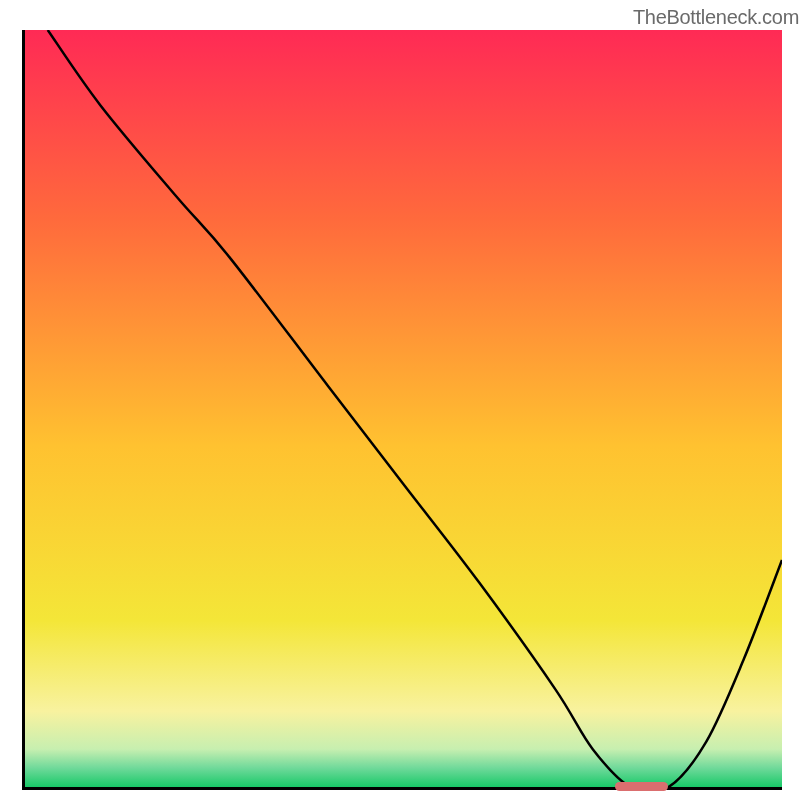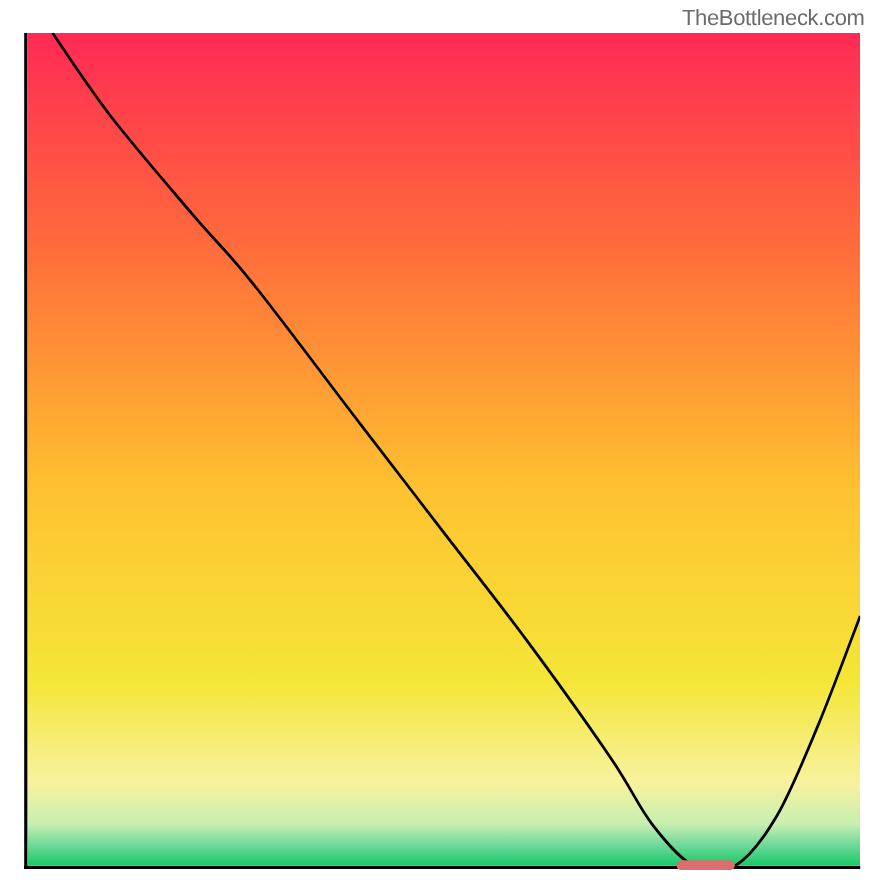--- a/index.html
+++ b/index.html
@@ -8,21 +8,21 @@
     width: 800px;
     height: 800px;
     position: relative;
     font-family: Arial, sans-serif;
     background: #fff;
   }
 
   .watermark {
     position: absolute;
     top: 6px;
-    right: 14px;
+    right: 1px;
     font-size: 20px;
     color: #6a6a6a;
     font-weight: 500;
     z-index: 10;
     letter-spacing: -0.3px;
   }
 
   .plot-frame {
     position: absolute;
     left: 22px;

